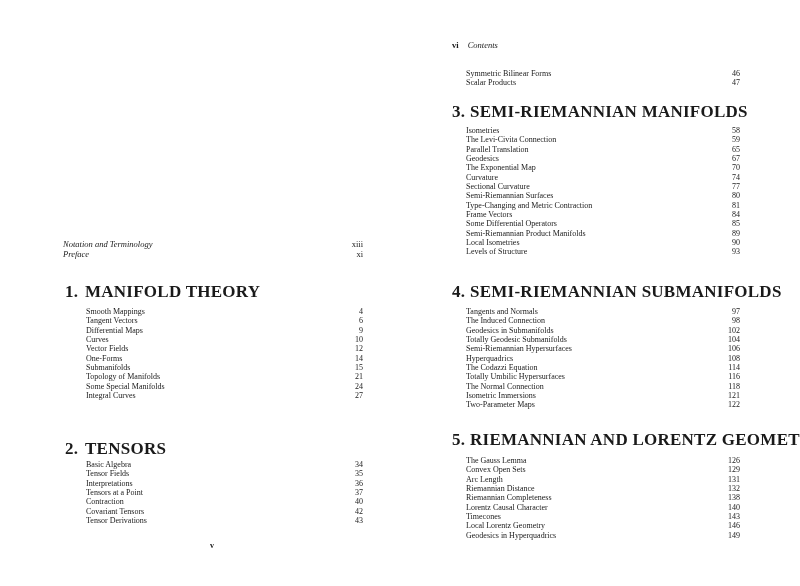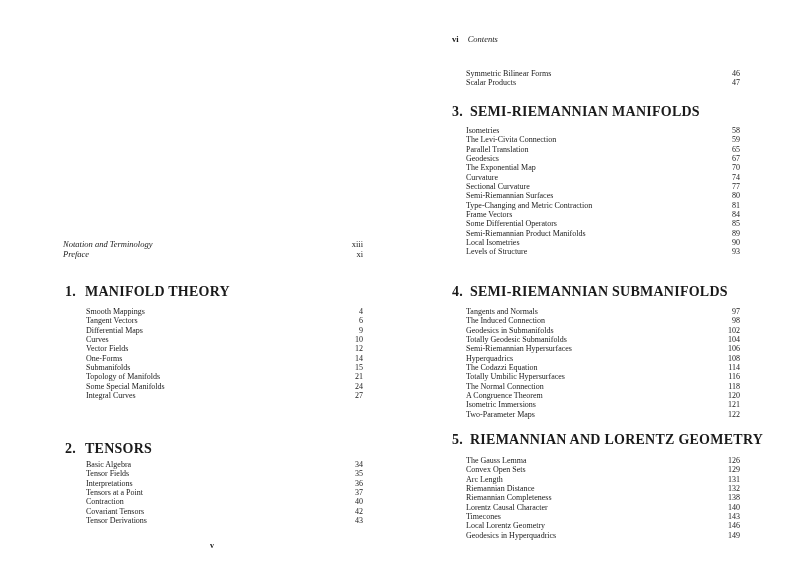--- a/index.html
+++ b/index.html
@@ -33,21 +33,21 @@
   .page-right .toc-rows { padding-left: 14px; }
 
   
   .front-matter .toc-row { font-size: 8.5px; line-height: 9.7px; }
   .front-matter .toc-rows { padding-left: 0; }
   .front-matter .toc-title { font-style: italic; }
 
   
   .sec-head {
     font-weight: bold;
-    font-size: 14px;
+    font-size: 17px;
     line-height: 11px;
     letter-spacing: 0.25px;
     white-space: nowrap;
   }
   .sec-num { display: inline-block; }
   .page-left  .sec-head { padding-left: 2px; }
   .page-left  .sec-num  { width: 20px; }
   .page-right .sec-num  { width: 18px; }
 
   
@@ -71,21 +71,21 @@
     line-height: 9px;
   }
 
   
   #front-matter   { top: 240px; }
   #sec1-head      { top: 286px; }
   #sec1-rows      { top: 307px; }
   #sec2-head      { top: 443px; }
   #sec2-rows      { top: 460px; }
 
-  #running-head   { top: 34px;  }
+  #running-head   { top: 40px;  }
   #cont-rows      { top: 69px;  }
   #sec3-head      { top: 106px; }
   #sec3-rows      { top: 126px; }
   #sec4-head      { top: 286px; }
   #sec4-rows      { top: 307px; }
   #sec5-head      { top: 434px; }
   #sec5-rows      { top: 456px; }
 </style>
 </head>
 <body>
@@ -302,24 +302,20 @@
       </div>
       <div class="toc-row">
         <span class="toc-title">Totally Umbilic Hypersurfaces</span>
         <span class="toc-page">116</span>
       </div>
       <div class="toc-row">
         <span class="toc-title">The Normal Connection</span>
         <span class="toc-page">118</span>
       </div>
       <div class="toc-row">
-        <span class="toc-title">A Congruence Theorem</span>
-        <span class="toc-page">120</span>
-      </div>
-      <div class="toc-row">
         <span class="toc-title">Isometric Immersions</span>
         <span class="toc-page">121</span>
       </div>
       <div class="toc-row">
         <span class="toc-title">Two-Parameter Maps</span>
         <span class="toc-page">122</span>
       </div>
     </div>
 
   <div id="sec5-head" class="abs sec-head">

